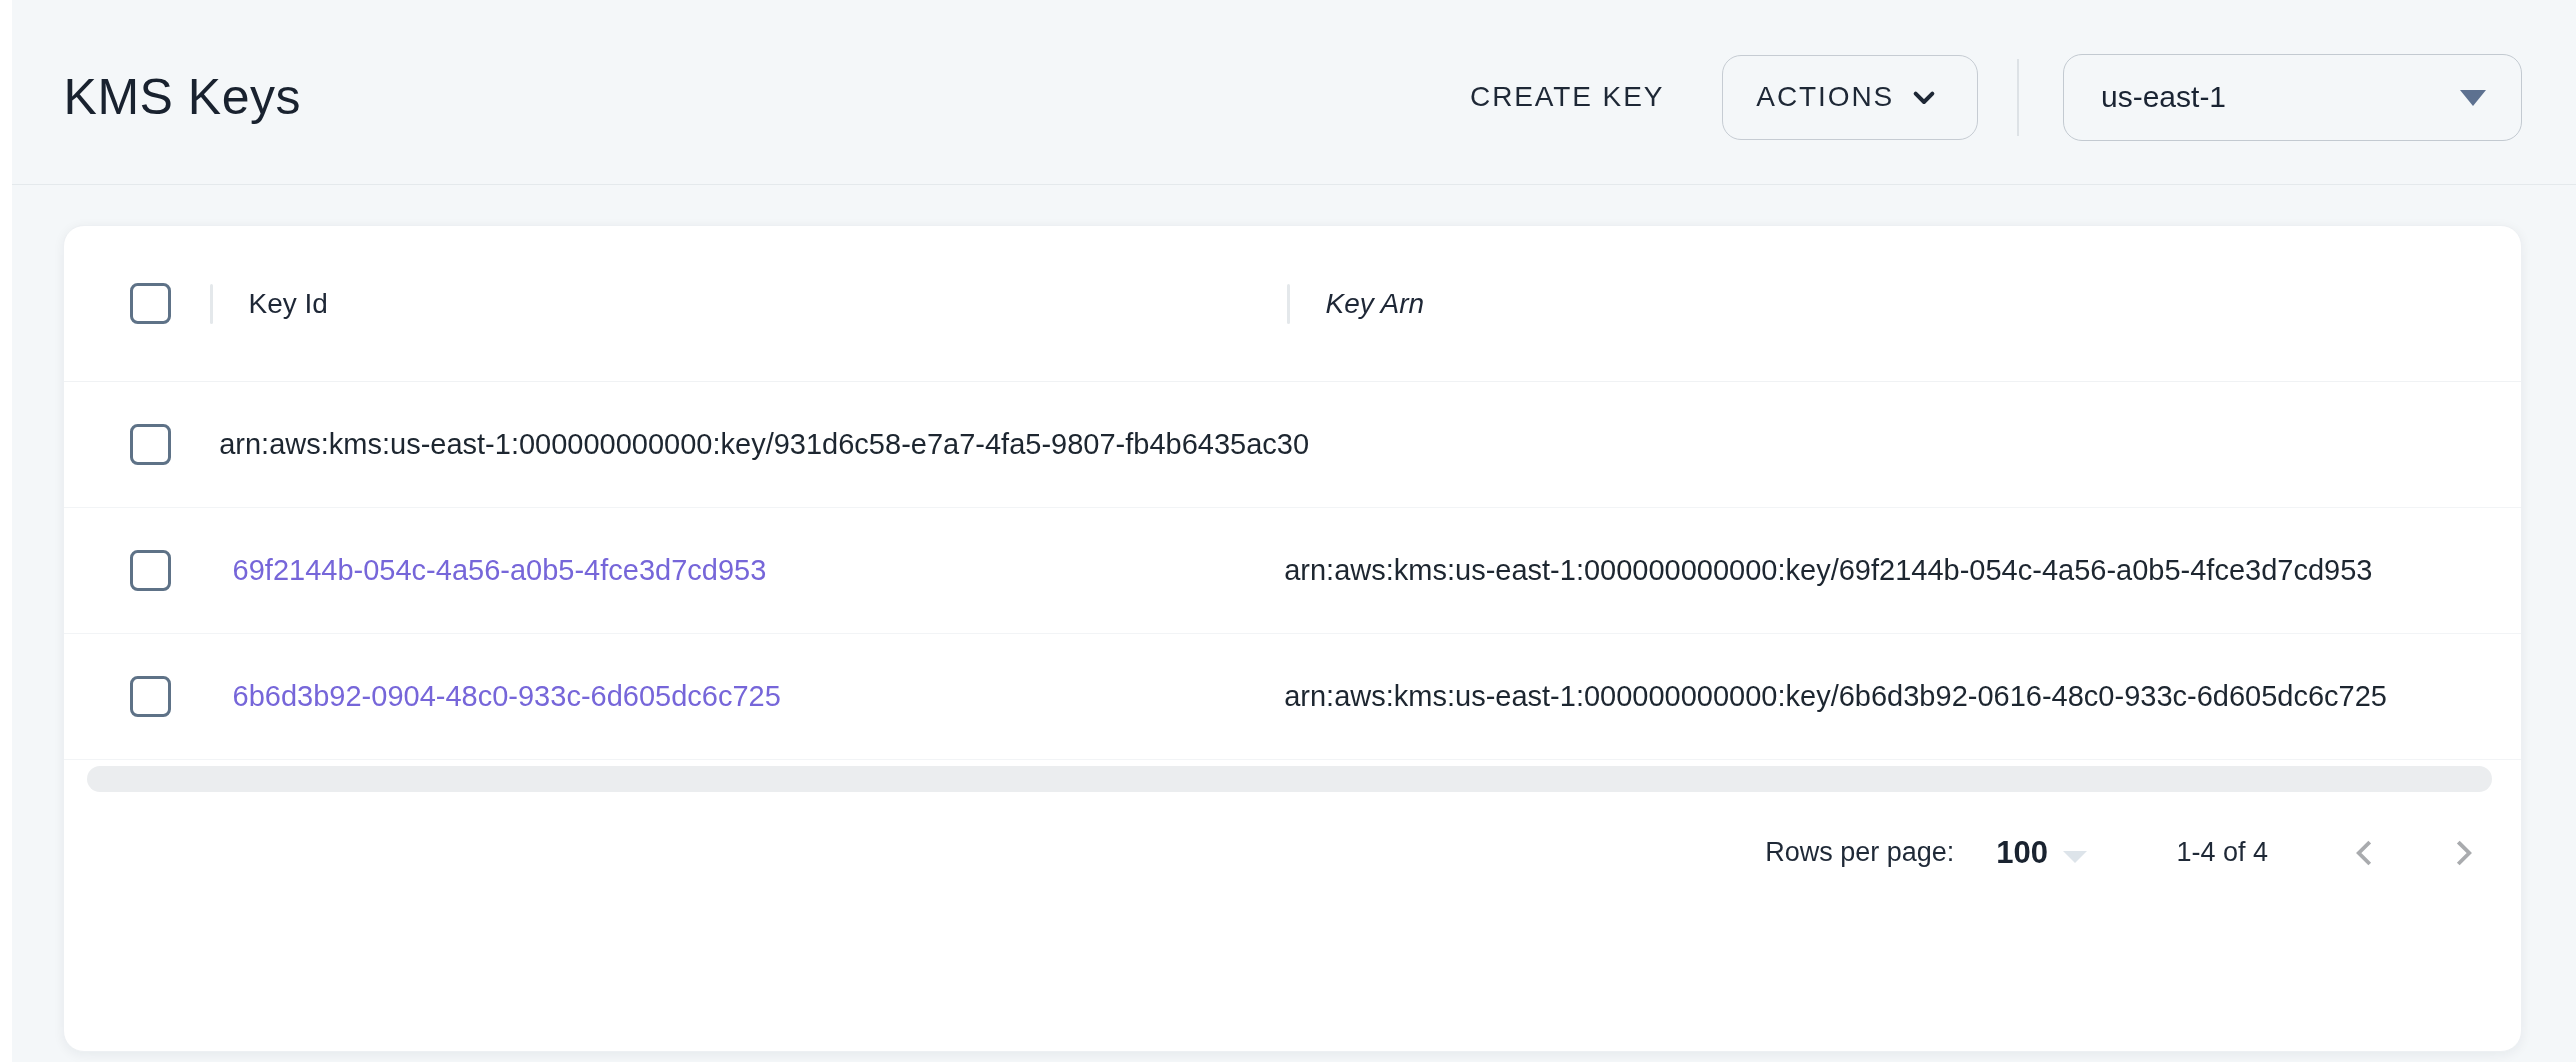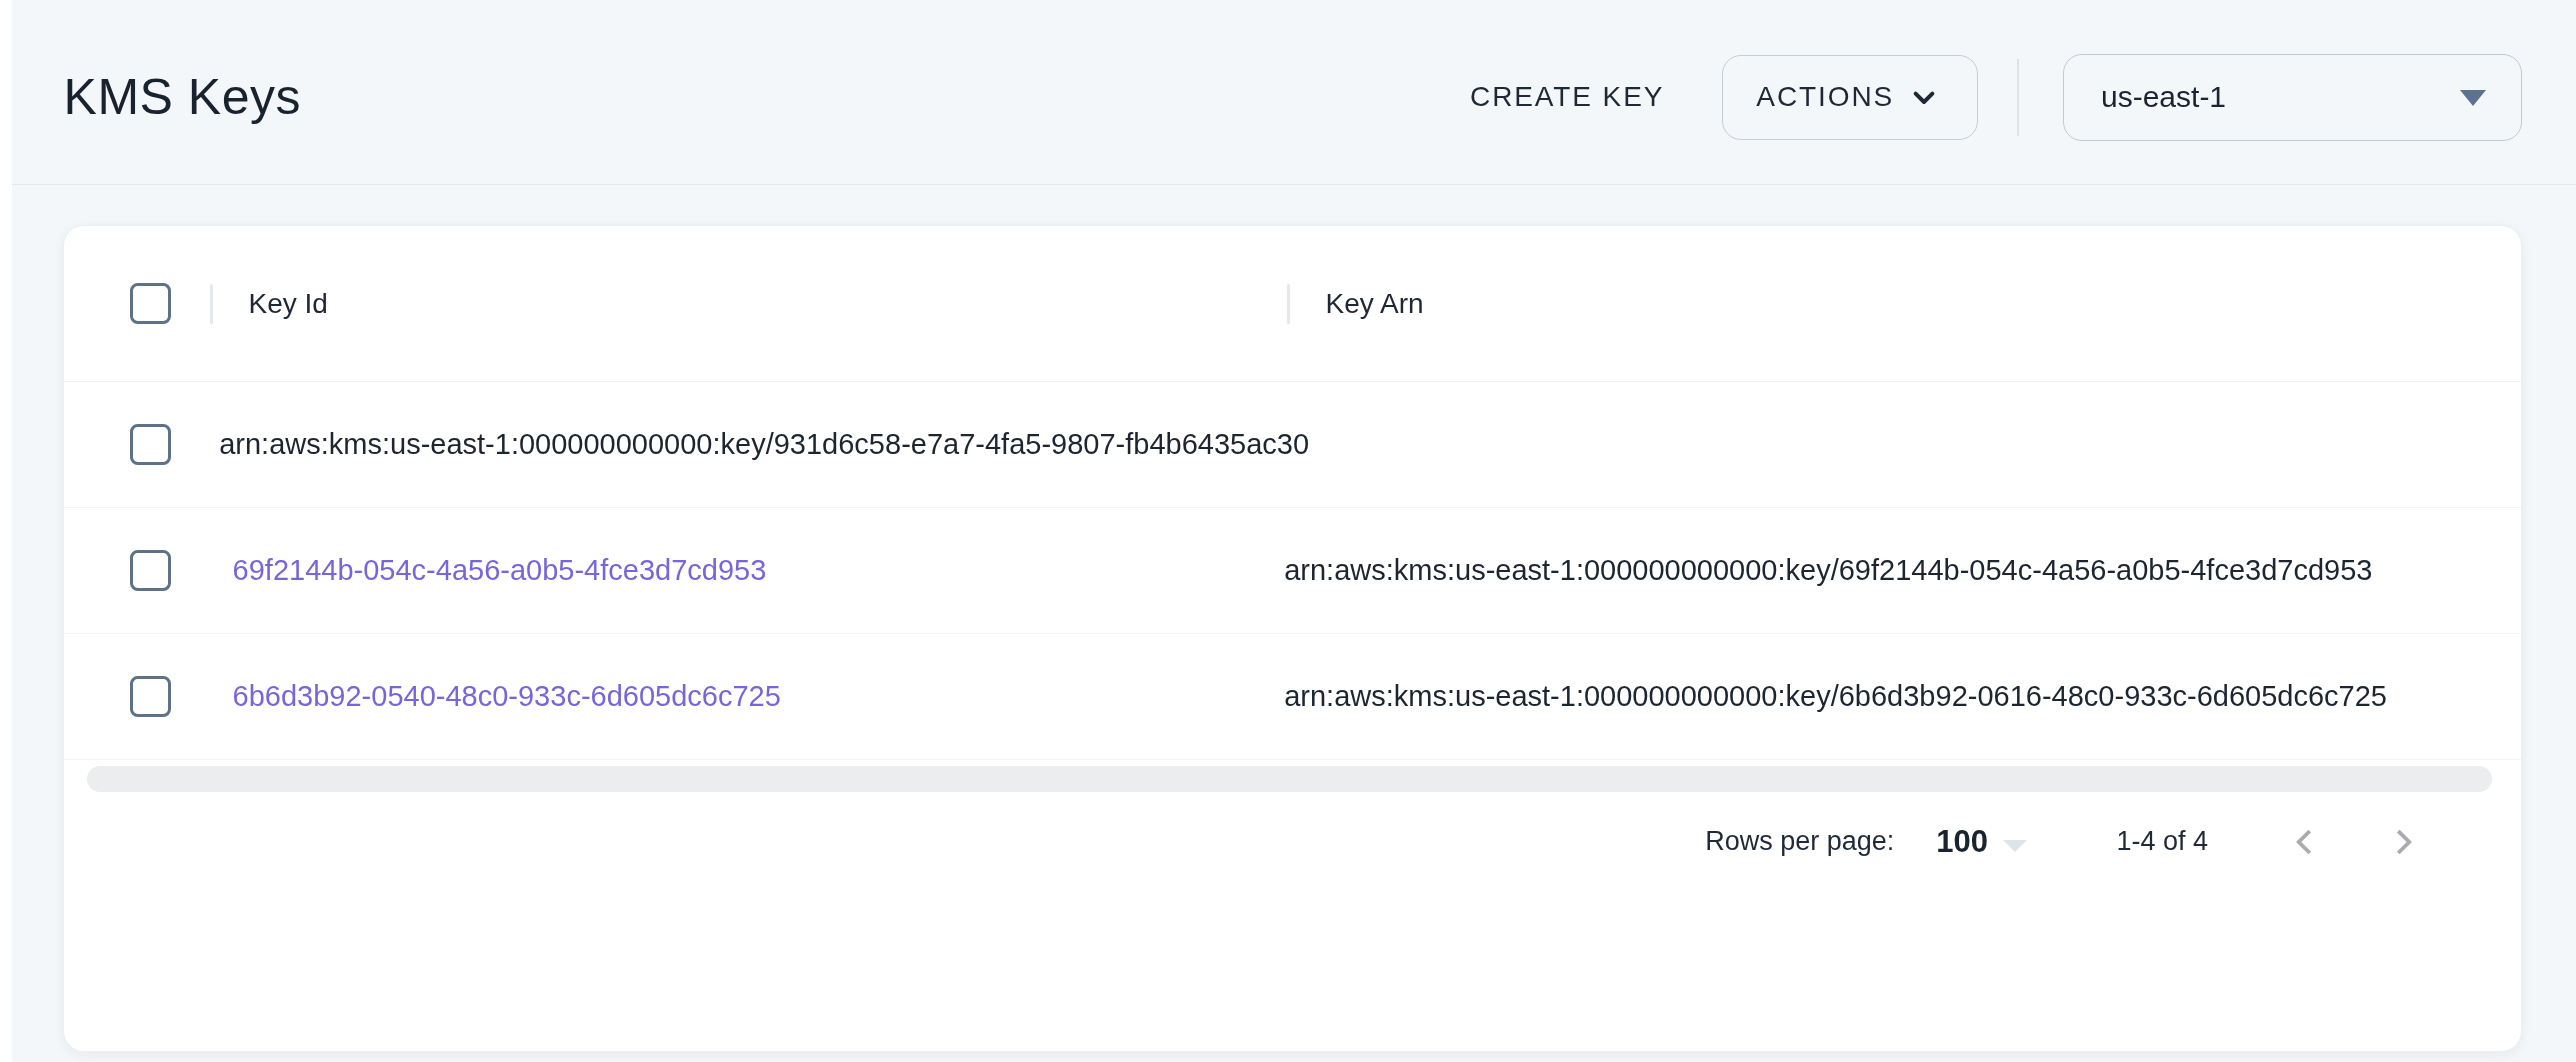--- a/index.html
+++ b/index.html
@@ -73,38 +73,38 @@
     width:41px; height:41px;
     border:3.9px solid #5e7287; border-radius:7.7px;
     background:#ffffff; cursor:pointer;
   }
   .cell-keyid { width:1065px; flex:0 0 1065px; display:flex; align-items:center; padding-left:23px; }
   .cell-arn { flex:1; display:flex; align-items:center; padding-left:9.6px; }
 
   .col-sep { width:3.9px; height:40px; background:#e4e8eb; border-radius:1.9px; flex:0 0 3.9px; }
   .col-label { font-size:28px; color:#1e2736; margin-left:35px; }
   .thead .cell-keyid { padding-left:0; }
-  .thead .cell-arn { padding-left:12px; }
+  .thead .cell-arn { padding-left:12px;font-style:italic; }
 
   .key-link { font-size:29px; color:#7666d9; text-decoration:none; cursor:pointer; }
   .arn-text { font-size:29px; color:#1d2630; }
 
   .hscrollbar {
     margin:5.8px 29px 0 23px;
     height:26px; border-radius:13.5px;
     background:#ebedef;
     flex:0 0 26px;
     cursor:pointer;
   }
 
   
   .pagination {
-    margin-top:29px;
+    margin-top:40px;
     display:flex; align-items:center; justify-content:flex-end;
-    padding-right:96px;
+    padding-right:36px;
   }
   .rpp-label { font-size:27px; color:#1f2937; }
   .rpp-select { display:flex; align-items:center; margin-left:42px; cursor:pointer;font-weight:bold; }
   .rpp-value { font-size:31px; color:#1a2330; }
   .rpp-caret {
     margin-left:15.4px; margin-top:7.7px;
     width:0; height:0;
     border-left:12.5px solid transparent; border-right:12.5px solid transparent;
     border-top:12.5px solid #dde4ea;
   }
@@ -177,21 +177,21 @@
         <div class="cell-arn">
           <span class="arn-text">arn:aws:kms:us-east-1:000000000000:key/69f2144b-054c-4a56-a0b5-4fce3d7cd953</span>
         </div>
       </div>
 
       <div class="trow tbody-row">
         <div class="cell-check">
           <span class="checkbox"></span>
         </div>
         <div class="cell-keyid">
-          <a class="key-link">6b6d3b92-0540-48c0-933c-6d605dc6c725</a>
+          <a class="key-link">6b6d3b92-0904-48c0-933c-6d605dc6c725</a>
         </div>
         <div class="cell-arn">
           <span class="arn-text">arn:aws:kms:us-east-1:000000000000:key/6b6d3b92-0616-48c0-933c-6d605dc6c725</span>
         </div>
       </div>
 
       <div class="hscrollbar"></div>
 
       <div class="pagination">
         <span class="rpp-label">Rows per page:</span>

